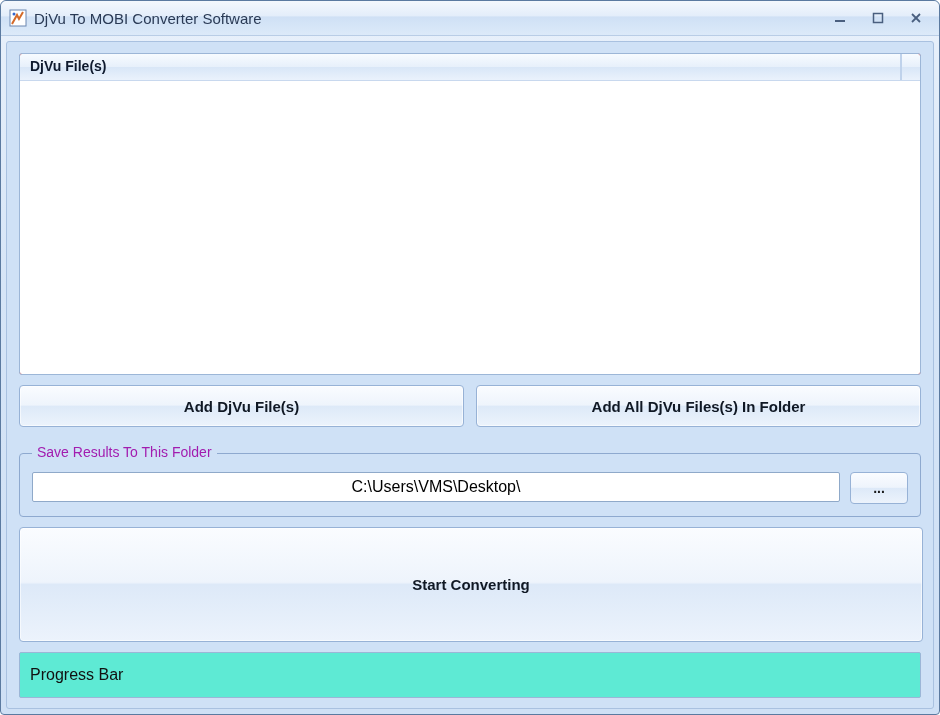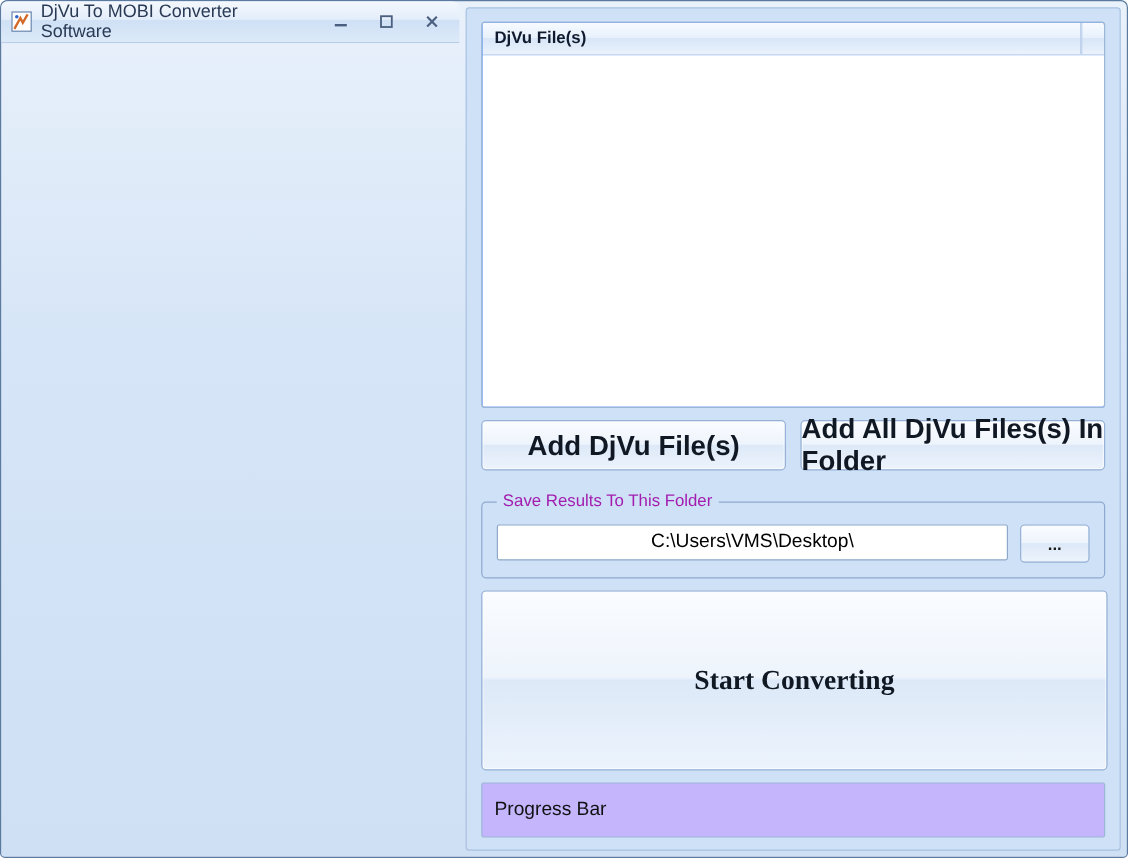--- a/index.html
+++ b/index.html
@@ -13,21 +13,21 @@
     overflow: hidden;
   }
   .window {
     width: 940px;
     height: 715px;
     background: linear-gradient(to bottom, #e9f1fb 0%, #d6e5f7 40%, #cfe0f5 100%);
     border: 1px solid #5b7aa0;
     box-sizing: border-box;
     border-radius: 6px 6px 4px 4px;
     display: flex;
-    flex-direction: row;
+    flex-direction: column;
   }
   .titlebar {
     height: 34px;
     display: flex;
     align-items: center;
     padding: 0 8px;
     background: linear-gradient(to bottom, #f4f8fd 0%, #e3edfa 45%, #cfe0f5 46%, #dceaf9 100%);
     border-bottom: 1px solid #b9cde6;
     border-radius: 6px 6px 0 0;
   }
@@ -62,21 +62,21 @@
     padding: 11px 12px 10px 12px;
     display: flex;
     flex-direction: column;
     gap: 10px;
     box-sizing: border-box;
   }
   
   .list-panel {
     border: 1px solid #9cb6d7;
     border-radius: 3px;
-    background: #3b82f6;
+    background: #b91c1c;
     display: flex;
     flex-direction: column;
     overflow: hidden;
     height: 320px;
   }
   .list-header-row {
     display: flex;
     height: 26px;
     background: linear-gradient(to bottom, #f7fbff 0%, #e7f0fb 49%, #d8e6f7 50%, #eaf2fc 100%);
     border-bottom: 1px solid #c8d8ee;
@@ -105,29 +105,28 @@
   }
   .btn {
     flex: 1 1 0;
     height: 40px;
     background: linear-gradient(to bottom, #fafcff 0%, #eef4fc 48%, #dde9f8 50%, #ecf3fc 100%);
     border: 1px solid #97b2d6;
     border-radius: 4px;
     display: flex;
     align-items: center;
     justify-content: center;
-    font-size: 23px;
+    font-size: 15px;
     font-weight: bold;
     color: #101824;
     cursor: pointer;
     box-shadow: inset 0 0 0 1px rgba(255,255,255,0.6);
   }
   .btn.wide {
     width: 100%;
-    font-family: Liberation Serif, serif;
   }
   
   .groupbox {
     position: relative;
     border: 1px solid #8ea9cf;
     border-radius: 4px;
     padding: 18px 12px 12px 12px;
     margin-top: 6px;
   }
   .groupbox .legend {
@@ -166,21 +165,21 @@
     align-items: center;
     justify-content: center;
     font-size: 14px;
     font-weight: bold;
     cursor: pointer;
   }
   
   .progress-panel {
     height: 44px;
     border: 1px solid #9cb6d7;
-    background: #c4b5fd;
+    background: #5eead4;
     border-radius: 2px;
     display: flex;
     align-items: center;
     padding: 0 10px;
     font-size: 16px;
     font-weight: 500;
     color: #111;
   }
 </style>
 </head>

